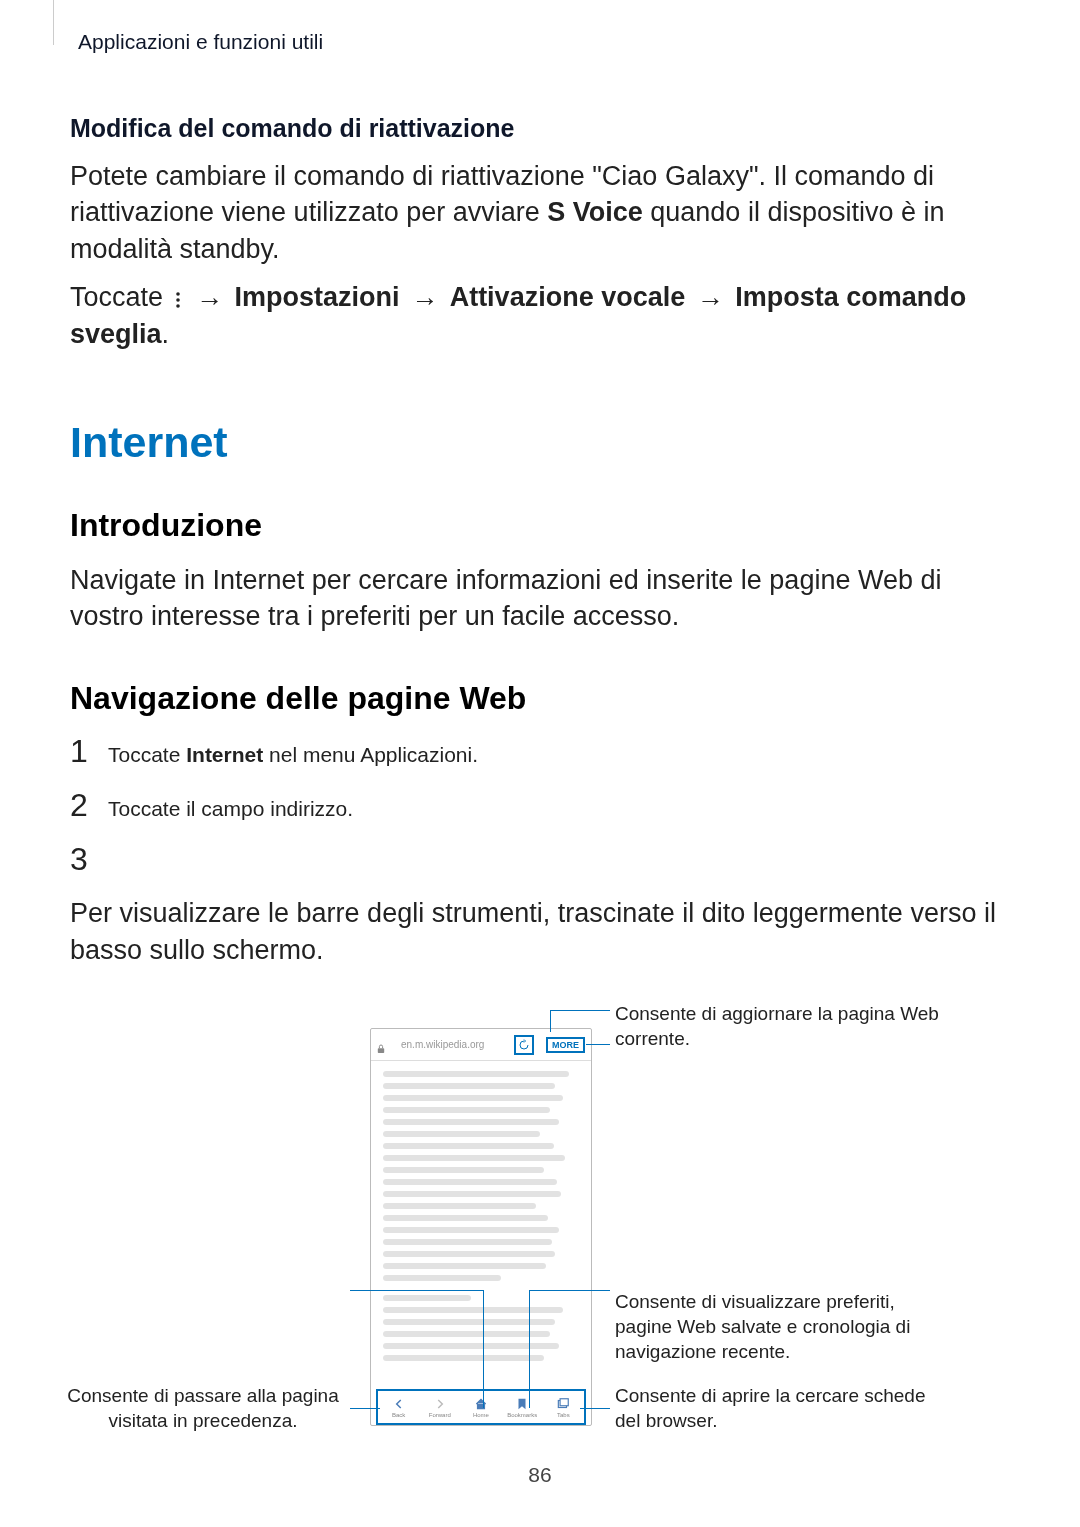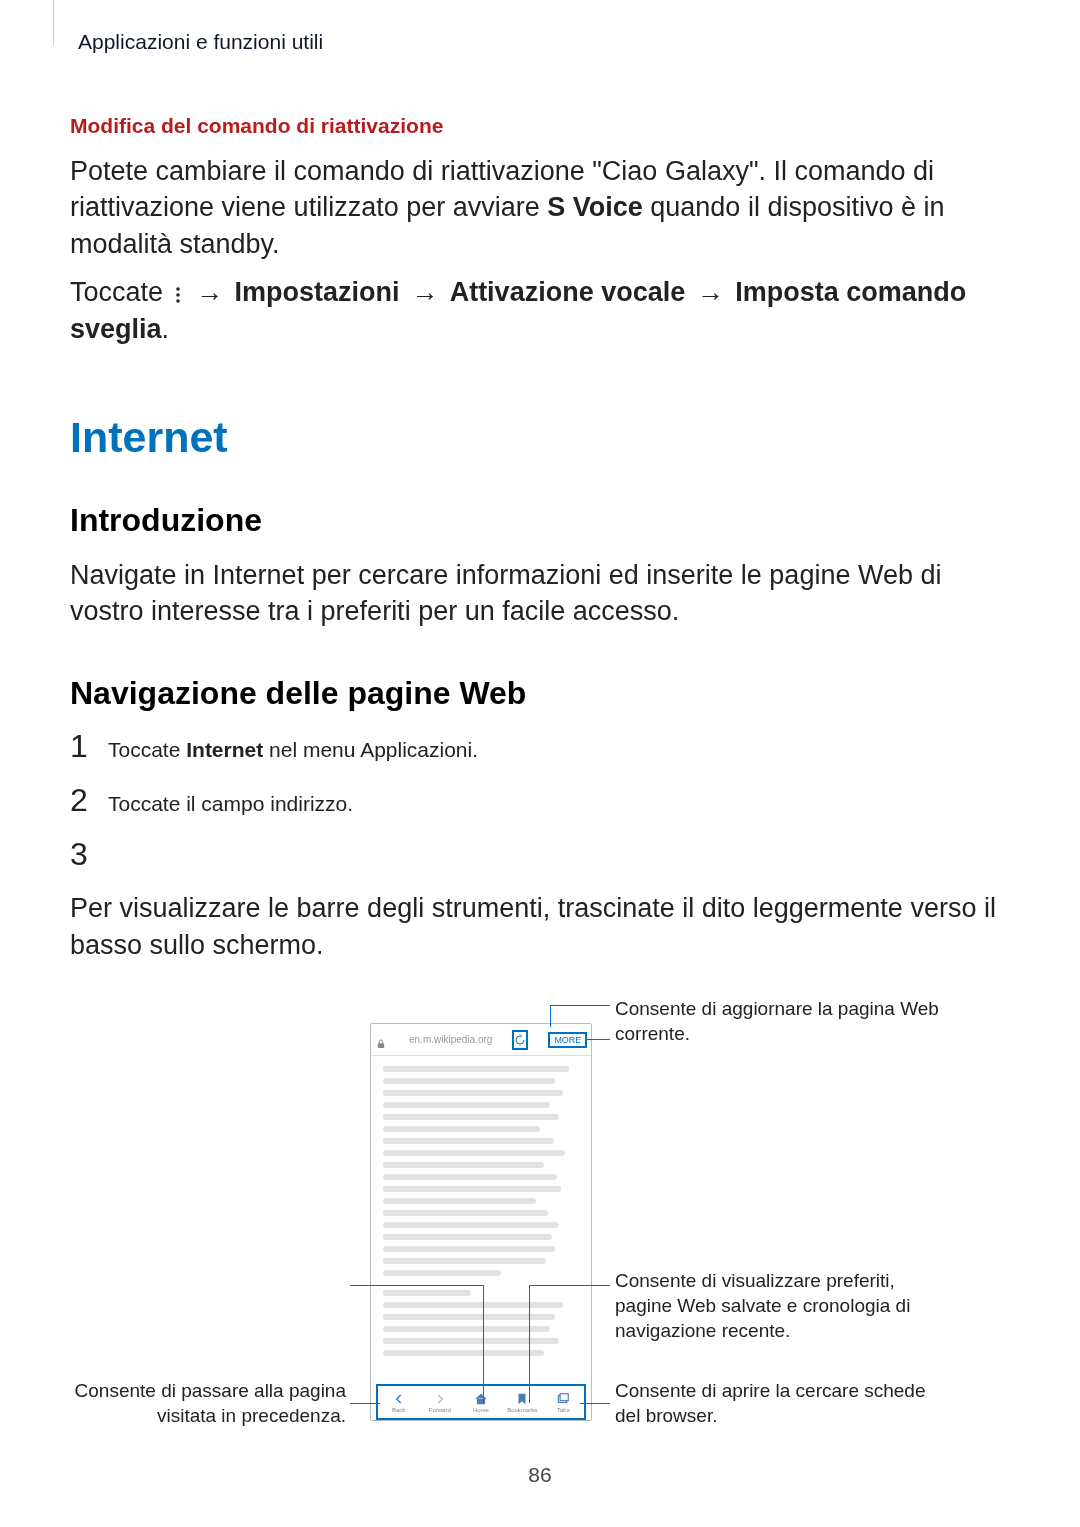--- a/index.html
+++ b/index.html
@@ -24,23 +24,23 @@
       height: 45px;
       background: #ccc;
     }
     .header-text {
       font-size: 21px;
       color: #0f172a;
       margin-bottom: 60px;
       padding-left: 8px;
     }
     .h3 {
-      font-size: 21px;
-      font-weight: 700;
-      color: #b91c1c;
+      font-size: 25px;
+      font-weight: 700;
+      color: #0f172a;
       margin-bottom: 15px;
     }
     .body-text {
       font-size: 27px;
       color: #222;
       line-height: 1.35;
       margin-bottom: 12px;
     }
     .bold {
       font-weight: 700;
@@ -102,21 +102,21 @@
       background: #fff;
       border: 1px solid #bbb;
       border-radius: 2px;
     }
     .phone-topbar {
       display: flex;
       align-items: center;
       height: 32px;
       padding: 0 6px;
       border-bottom: 1px solid #ddd;
-      gap: 20px;
+      gap: 12px;
     }
     .lock-icon {
       width: 8px;
       height: 10px;
       display: inline-block;
     }
     .url-text {
       font-size: 10px;
       color: #999;
       flex: 1;
@@ -128,21 +128,21 @@
       border: 2px solid #0072bc;
       display: flex;
       align-items: center;
       justify-content: center;
     }
     .more-box {
       border: 2px solid #0072bc;
       padding: 1px 4px;
       font-size: 9px;
       color: #0072bc;
-      font-weight: 400;
+      font-weight: 700;
     }
     .blurred-content {
       padding: 10px 12px;
       display: flex;
       flex-direction: column;
       gap: 6px;
     }
     .blur-line {
       height: 6px;
       background: #d0d0d0;
@@ -342,26 +342,26 @@
   </div>
 
   <div class="callout-line v" style="left:480px; top:2px; height:22px;"></div>
   <div class="callout-line h" style="left:480px; top:2px; width:60px;"></div>
   <div class="callout" style="left:545px; top:-6px;">Consente di aggiornare la pagina Web corrente.</div>
 
   <div class="callout-line h" style="left:516px; top:36px; width:24px;"></div>
 
   <div class="callout-line v" style="left:459px; top:282px; height:118px;"></div>
   <div class="callout-line h" style="left:459px; top:282px; width:81px;"></div>
-  <div class="callout" style="left:545px; top:266px; width:340px;">Consente di visualizzare preferiti, pagine Web salvate e cronologia di navigazione recente.</div>
+  <div class="callout" style="left:545px; top:282px; width:340px;">Consente di visualizzare preferiti, pagine Web salvate e cronologia di navigazione recente.</div>
 
   <div class="callout-line h" style="left:510px; top:400px; width:30px;"></div>
   <div class="callout" style="left:545px; top:376px; width:320px;">Consente di aprire la cercare schede del browser.</div>
 
   <div class="callout-line v" style="left:413px; top:282px; height:118px;"></div>
   <div class="callout-line h" style="left:280px; top:282px; width:133px;"></div>
 
   <div class="callout-line h" style="left:280px; top:400px; width:30px;"></div>
-  <div class="callout left" style="left:-10px; top:376px; width:286px;">Consente di passare alla pagina visitata in precedenza.</div>
+  <div class="callout left" style="left:-10px; top:376px; width:286px;text-align:center;">Consente di passare alla pagina visitata in precedenza.</div>
 
 </div>
 
 <div class="page-number">86</div>
 
 </body></html>

